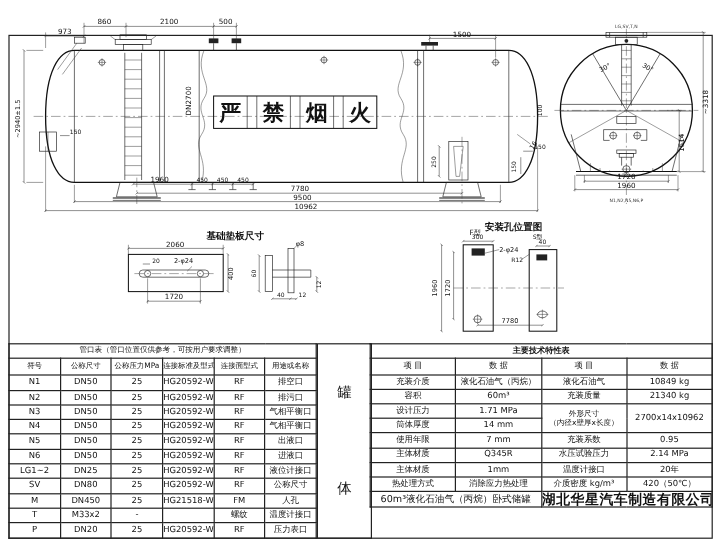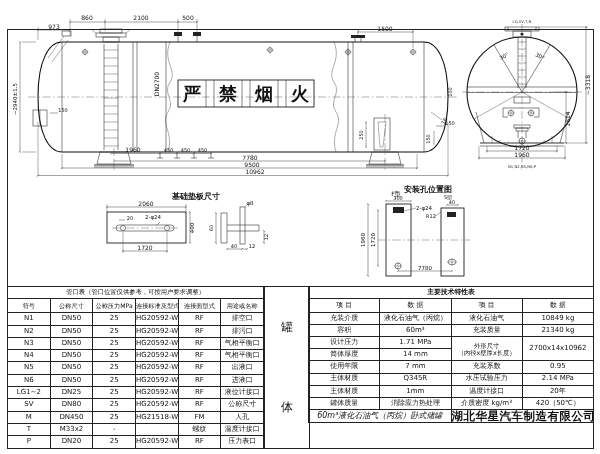--- a/index.html
+++ b/index.html
@@ -19,21 +19,21 @@
   .tblwrap{position:absolute;top:286px;}
   table{border-collapse:collapse;table-layout:fixed;}
   td{border:1px solid #222;font-size:7px;text-align:center;vertical-align:middle;
      padding:0;overflow:hidden;white-space:nowrap;line-height:1.05;}
   .nt tr{height:12.3px;} .nt .cap{height:9px;font-size:6.3px;}
   .nt .hd td{height:13px;font-size:6.2px;}
   .tt tr{height:12.1px;} .tt .cap{height:9px;font-size:6.8px;font-weight:bold;}
   .tt .hd td{height:13px;font-size:6.8px;}
   .pre{white-space:pre-line;font-size:6.3px;line-height:1.15;}
   .bigrow{height:39px;}
-  .product{font-size:8px;white-space:normal;font-style:italic;}
+  .product{font-size:8px;white-space:normal;}
   .company{font-size:11.5px;font-weight:bold;letter-spacing:0.5px;}
   #bodycol{position:absolute;left:264px;top:286px;width:44px;height:161px;
            border:1px solid #222;display:flex;flex-direction:column;
            justify-content:space-around;align-items:center;font-size:12px;}
 </style>
 </head>
 <body>
 
 <div id="canvas">
   <div id="frame"></div>
@@ -537,21 +537,21 @@
             <td>水压试验压力</td>
             <td>2.14 MPa</td>
           </tr>
       <tr>
             <td>主体材质</td>
             <td>1mm</td>
             <td>温度计接口</td>
             <td>20年</td>
           </tr>
       <tr>
-            <td>罐体质量</td>
+            <td>热处理方式</td>
             <td>消除应力热处理</td>
             <td>介质密度 kg/m³</td>
             <td>420（50℃）</td>
           </tr>
       <tr class="bigrow">
         <td class="product" colspan="2">60m³液化石油气（丙烷）卧式储罐</td>
         <td class="company" colspan="2">湖北华星汽车制造有限公司</td>
       </tr>
     </tbody>
       </table>

